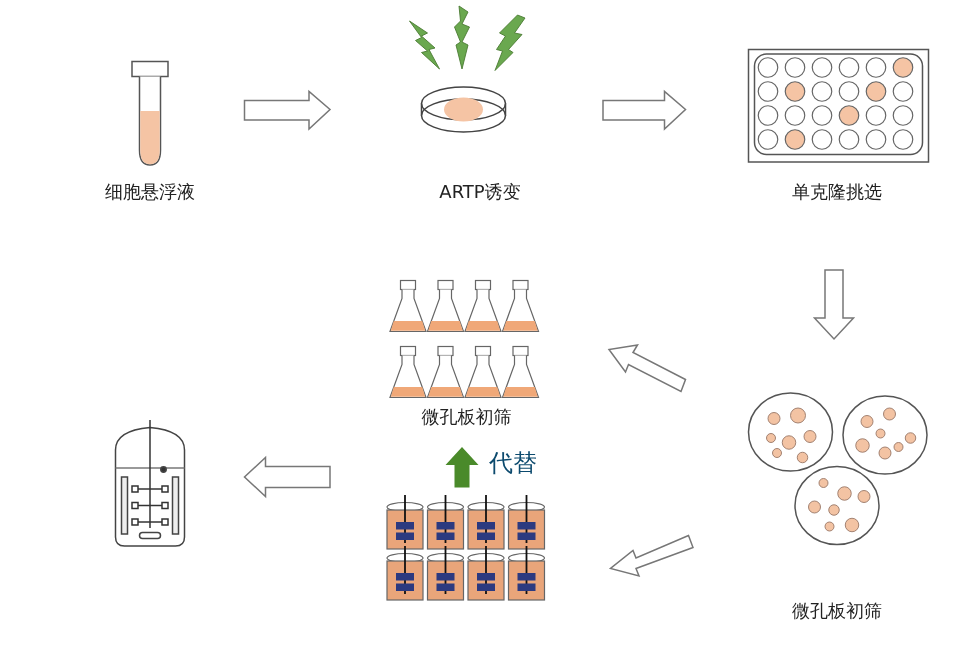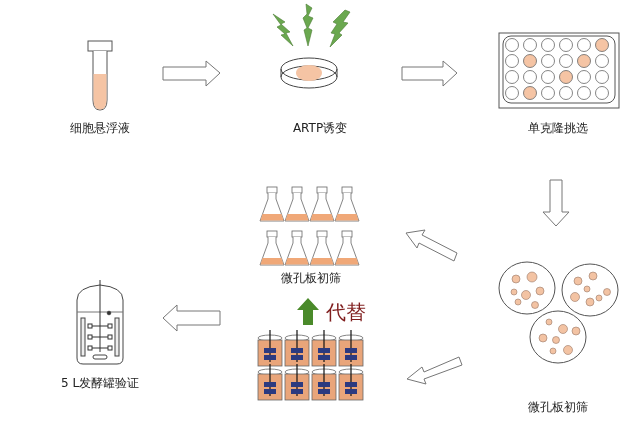--- a/index.html
+++ b/index.html
@@ -1,19 +1,19 @@
 <!DOCTYPE html>
 <html><head>
 <meta charset="utf-8">
 <style>
   html, body { margin:0; padding:0; background:#ffffff; }
   #stage { position:relative; width:640px; height:445px; overflow:hidden; background:#fff; font-family:"DejaVu Sans", sans-serif; }
   svg { position:absolute; left:0; top:0; }
   .lbl { position:absolute; font-size:12px; font-weight:normal; color:#222; white-space:nowrap; transform:translateX(-50%); }
-  .green-lbl { position:absolute; font-size:20px; color:#7f1d1d; white-space:nowrap; }
+  .green-lbl { position:absolute; font-size:16px; color:#0c4a6e; white-space:nowrap; }
 </style>
 </head>
 <body>
 
 <div id="stage">
   <svg width="640" height="445" viewBox="0 0 640 445">
 
     <g>
       <rect x="88" y="41" width="24" height="10" fill="#fff" stroke="#555" stroke-width="1"></rect>
       <path d="M93 51 L93 100 Q93 110 100 110 Q107 110 107 100 L107 51" fill="#fff" stroke="#555" stroke-width="1"></path>
@@ -229,15 +229,14 @@
       <rect x="93" y="355" width="14" height="4" rx="2" fill="#fff"></rect>
       <circle cx="109" cy="313" r="1.8" fill="#333"></circle>
     </g>
   </svg>
 
   <div class="lbl" style="left:100px; top:120px;">细胞悬浮液</div>
   <div class="lbl" style="left:309px; top:120px;margin-left:11px;">ARTP诱变</div>
   <div class="lbl" style="left:558px; top:120px;">单克隆挑选</div>
   <div class="lbl" style="left:558px; top:399px;">微孔板初筛</div>
   <div class="lbl" style="left:311px; top:270px;">微孔板初筛</div>
-  <div class="lbl" style="left:100px; top:375px;">5 L发酵罐验证</div>
   <div class="green-lbl" style="left:326px; top:299px;">代替</div>
 </div>
 
 </body></html>

